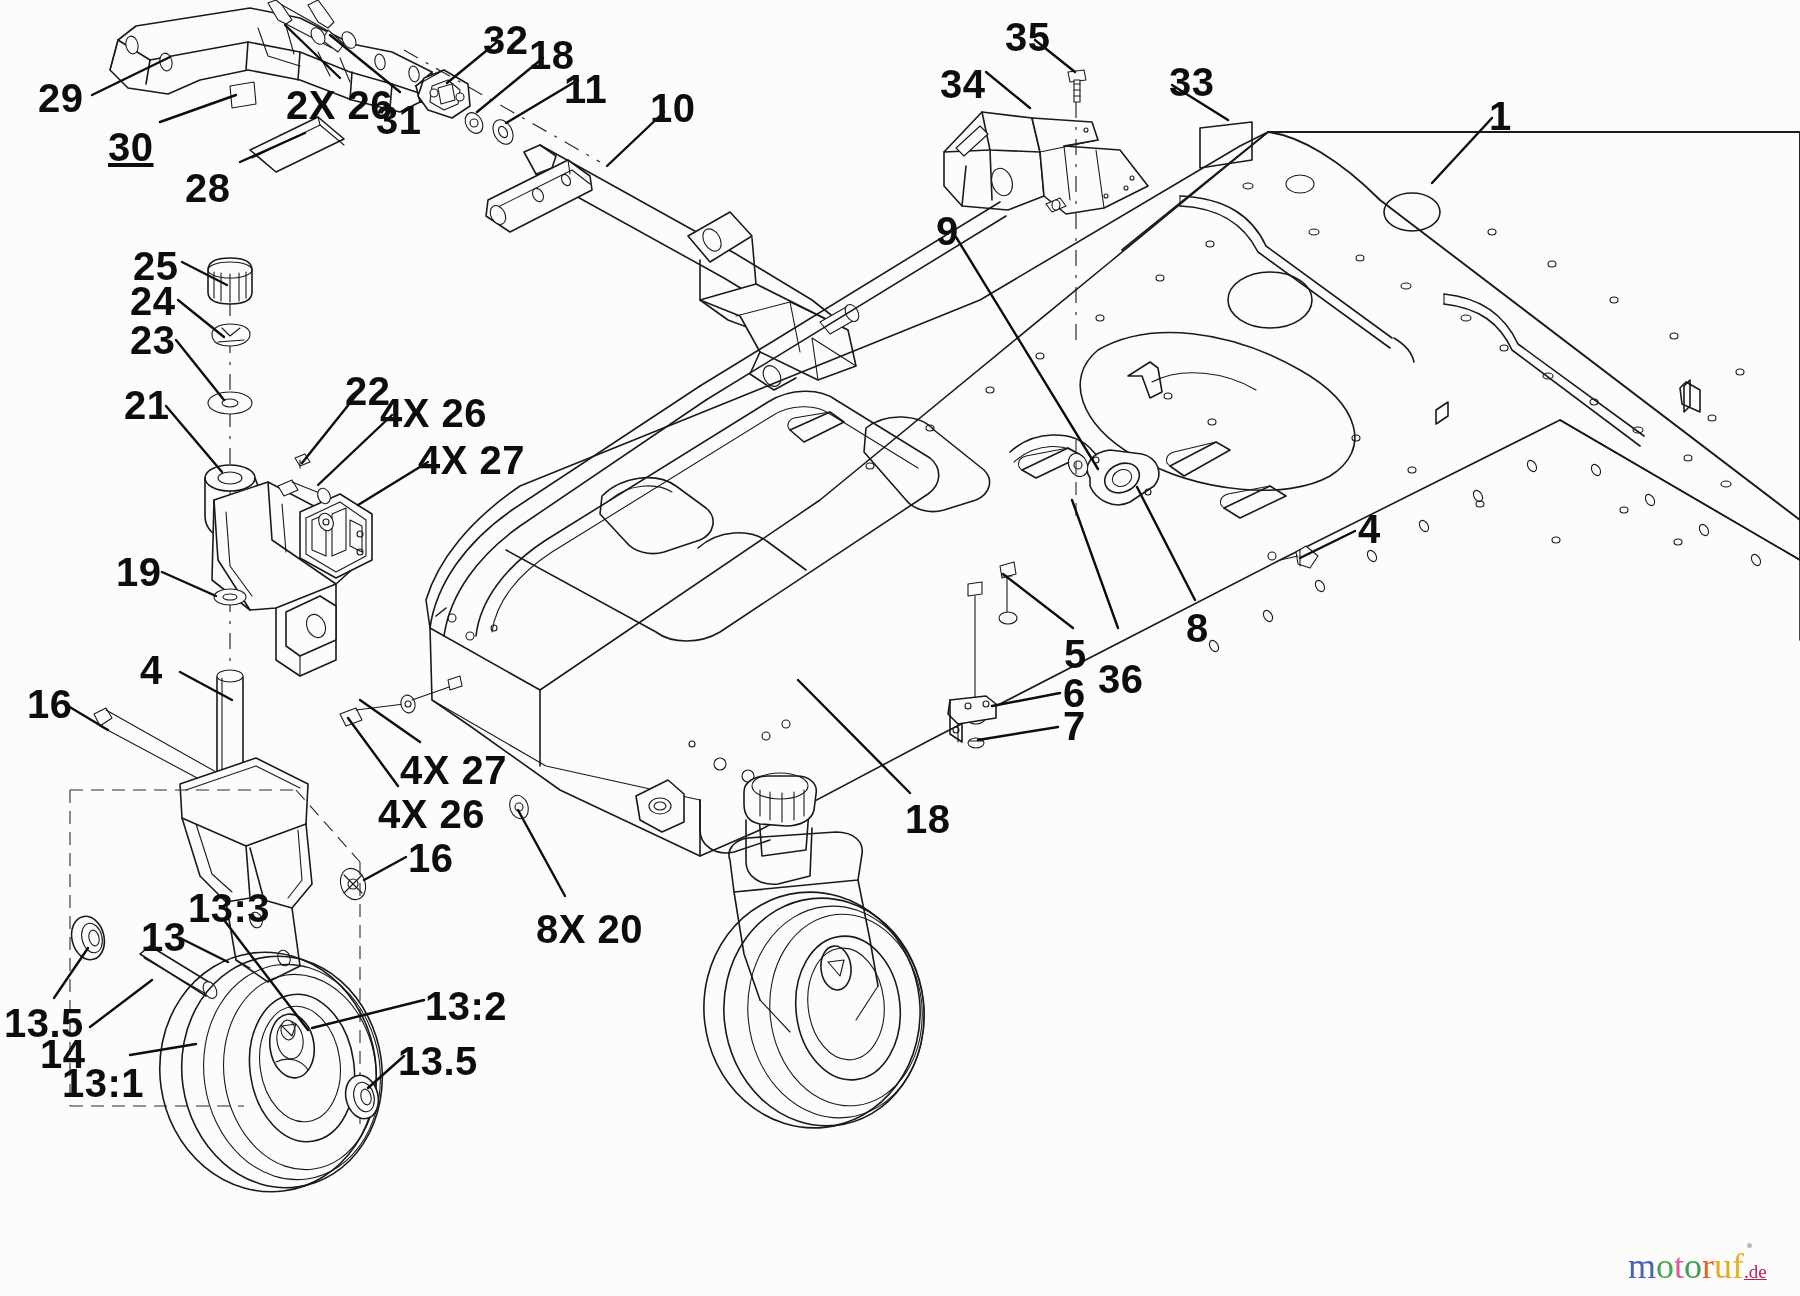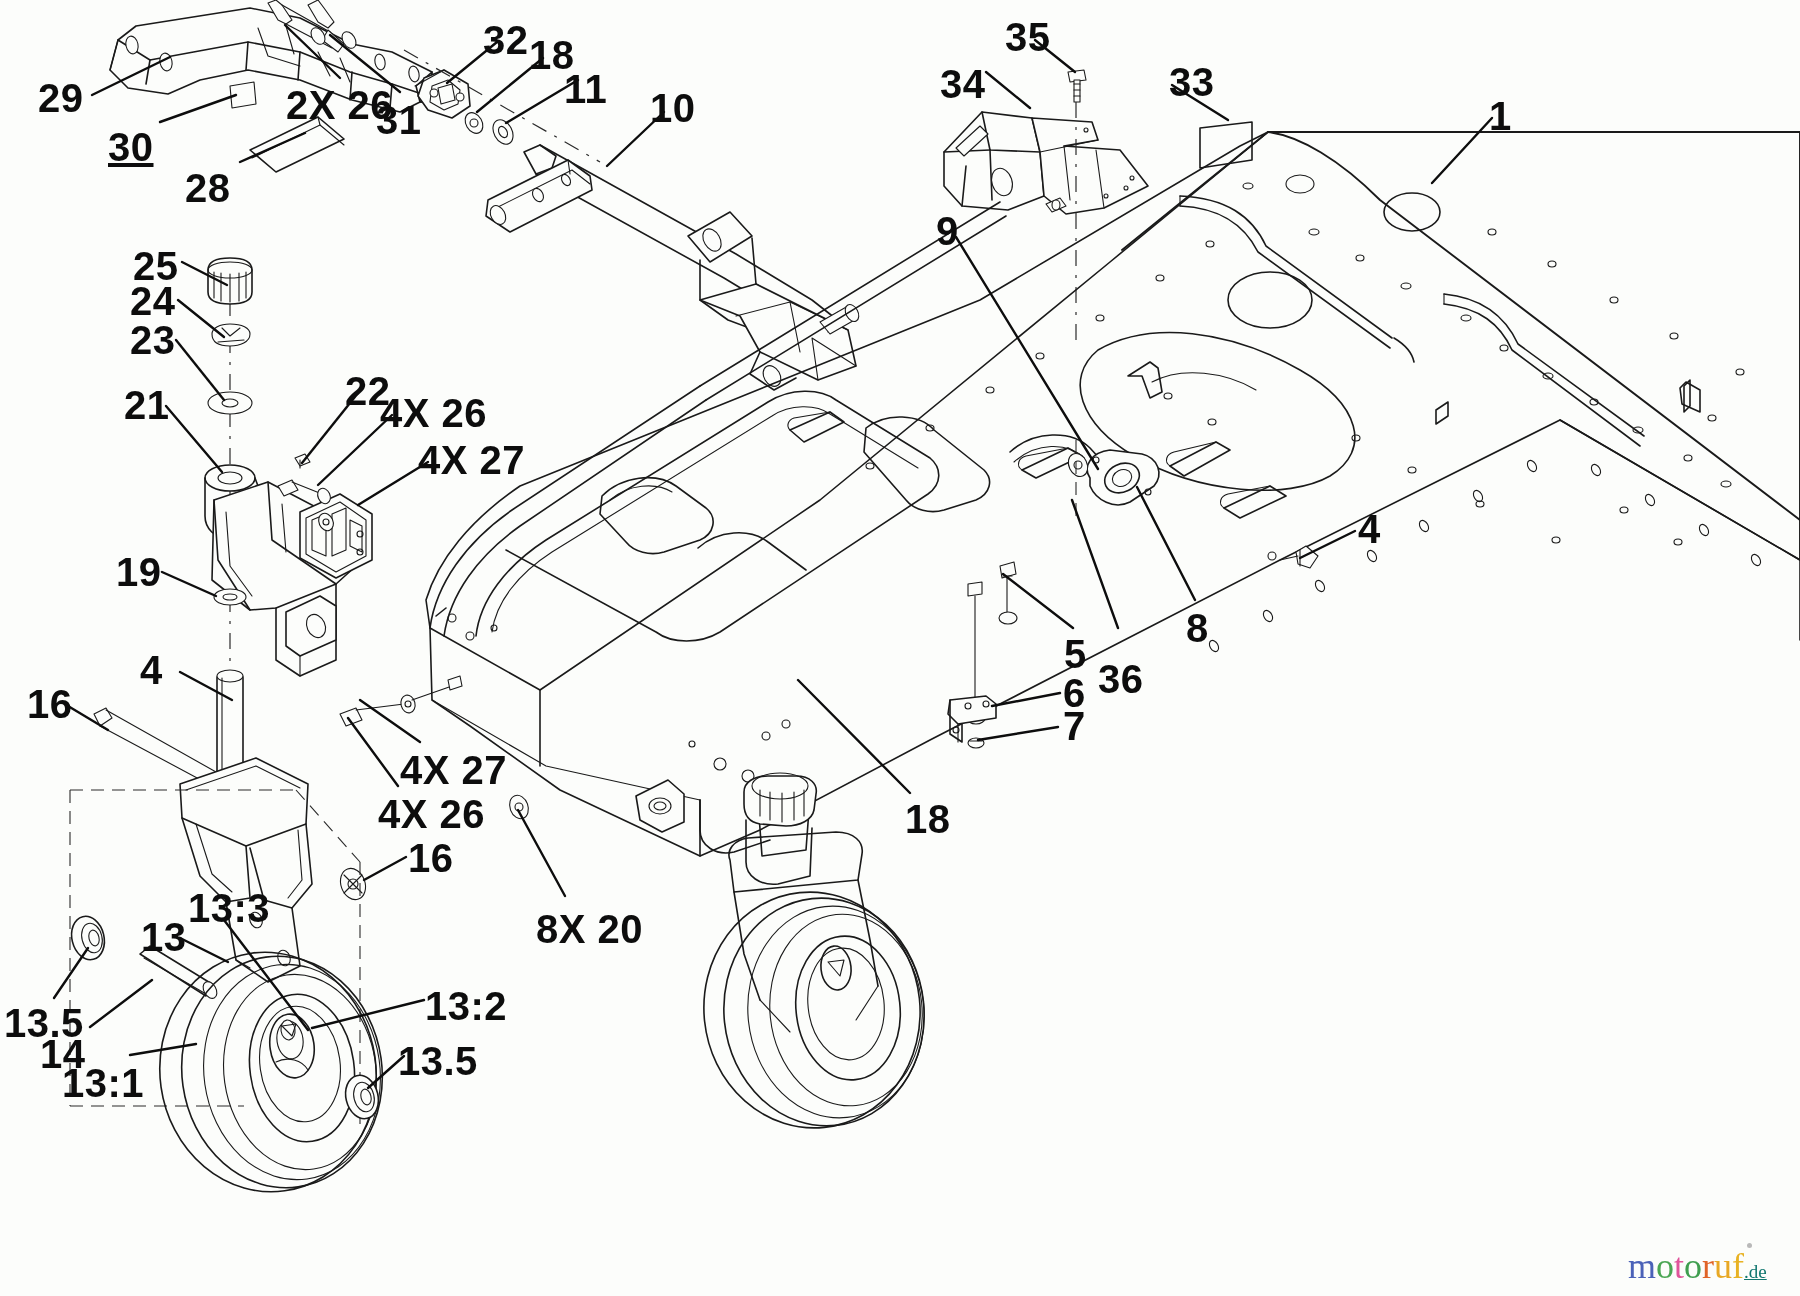--- a/index.html
+++ b/index.html
@@ -30,21 +30,21 @@
   #logo{
     position:absolute;
     left:1628px;top:1248px;
     font-family:"Liberation Serif",serif;
     font-size:36px;
     line-height:1;
     white-space:nowrap;
     user-select:none;
   }
   #logo span{font-weight:400;}
-  #logo .suffix{font-size:19px;color:#0f766e;text-decoration:underline;}
+  #logo .suffix{font-size:19px;color:#be185d;text-decoration:underline;}
   #logo .dot{
     position:absolute;left:119px;top:-5px;
     width:5px;height:5px;border-radius:50%;
     background:#b9b9b9;
   }
 </style>
 </head>
 <body>
 
 <div id="sheet">

